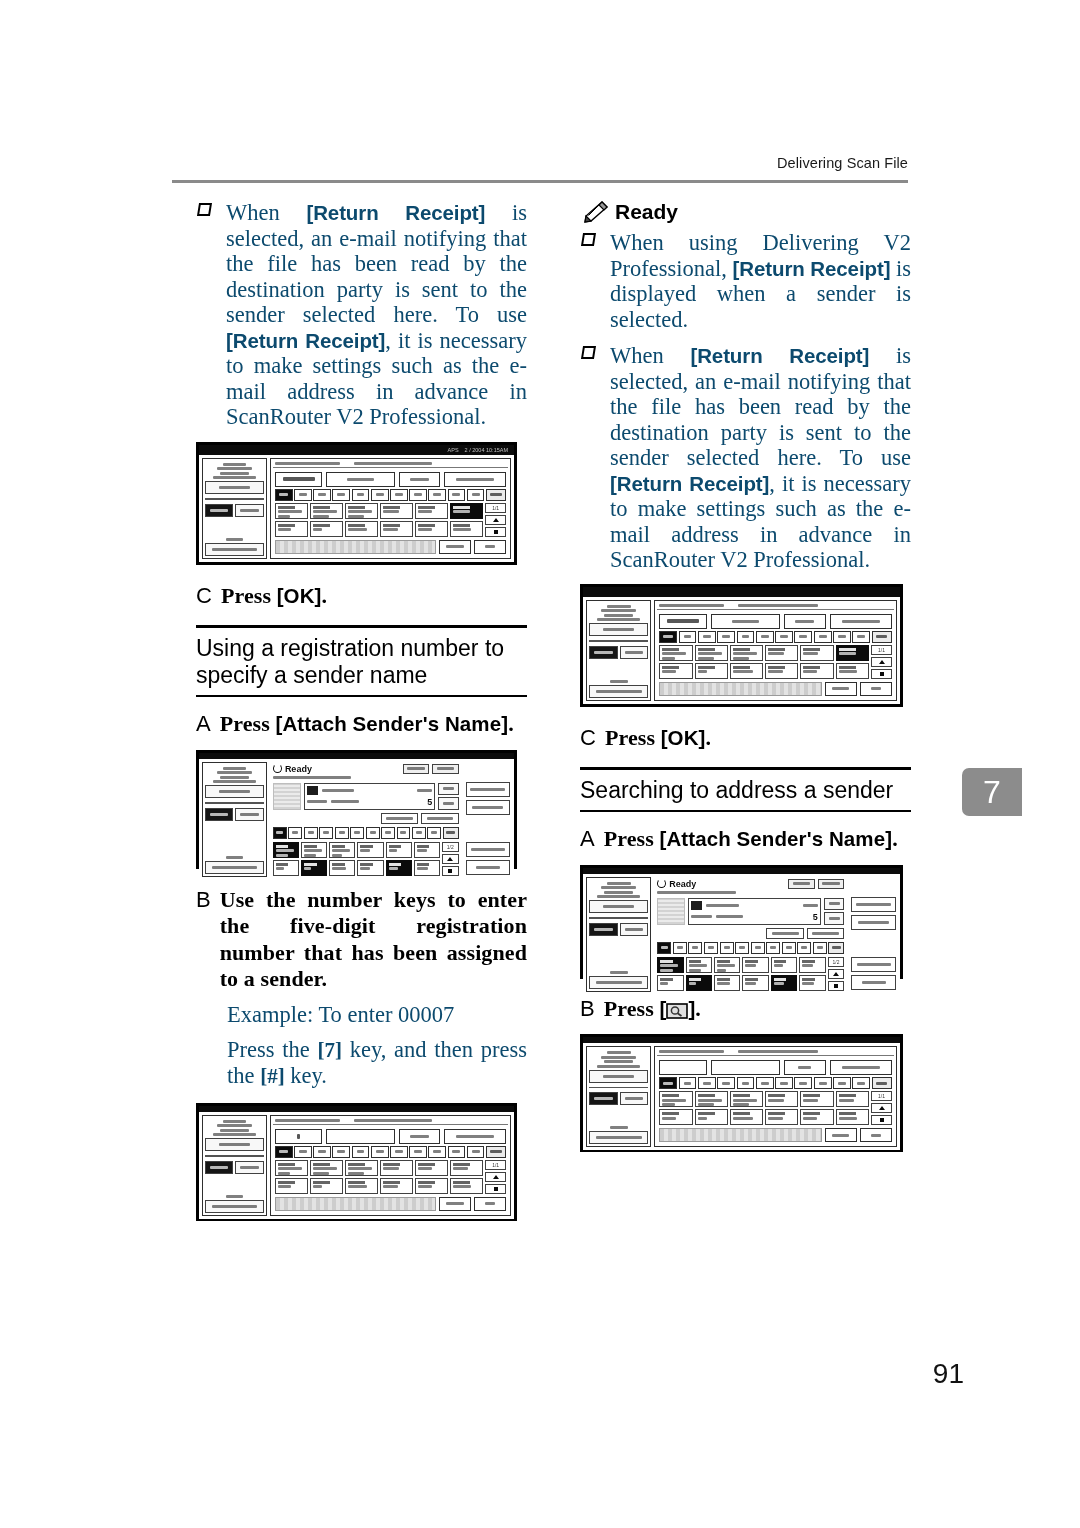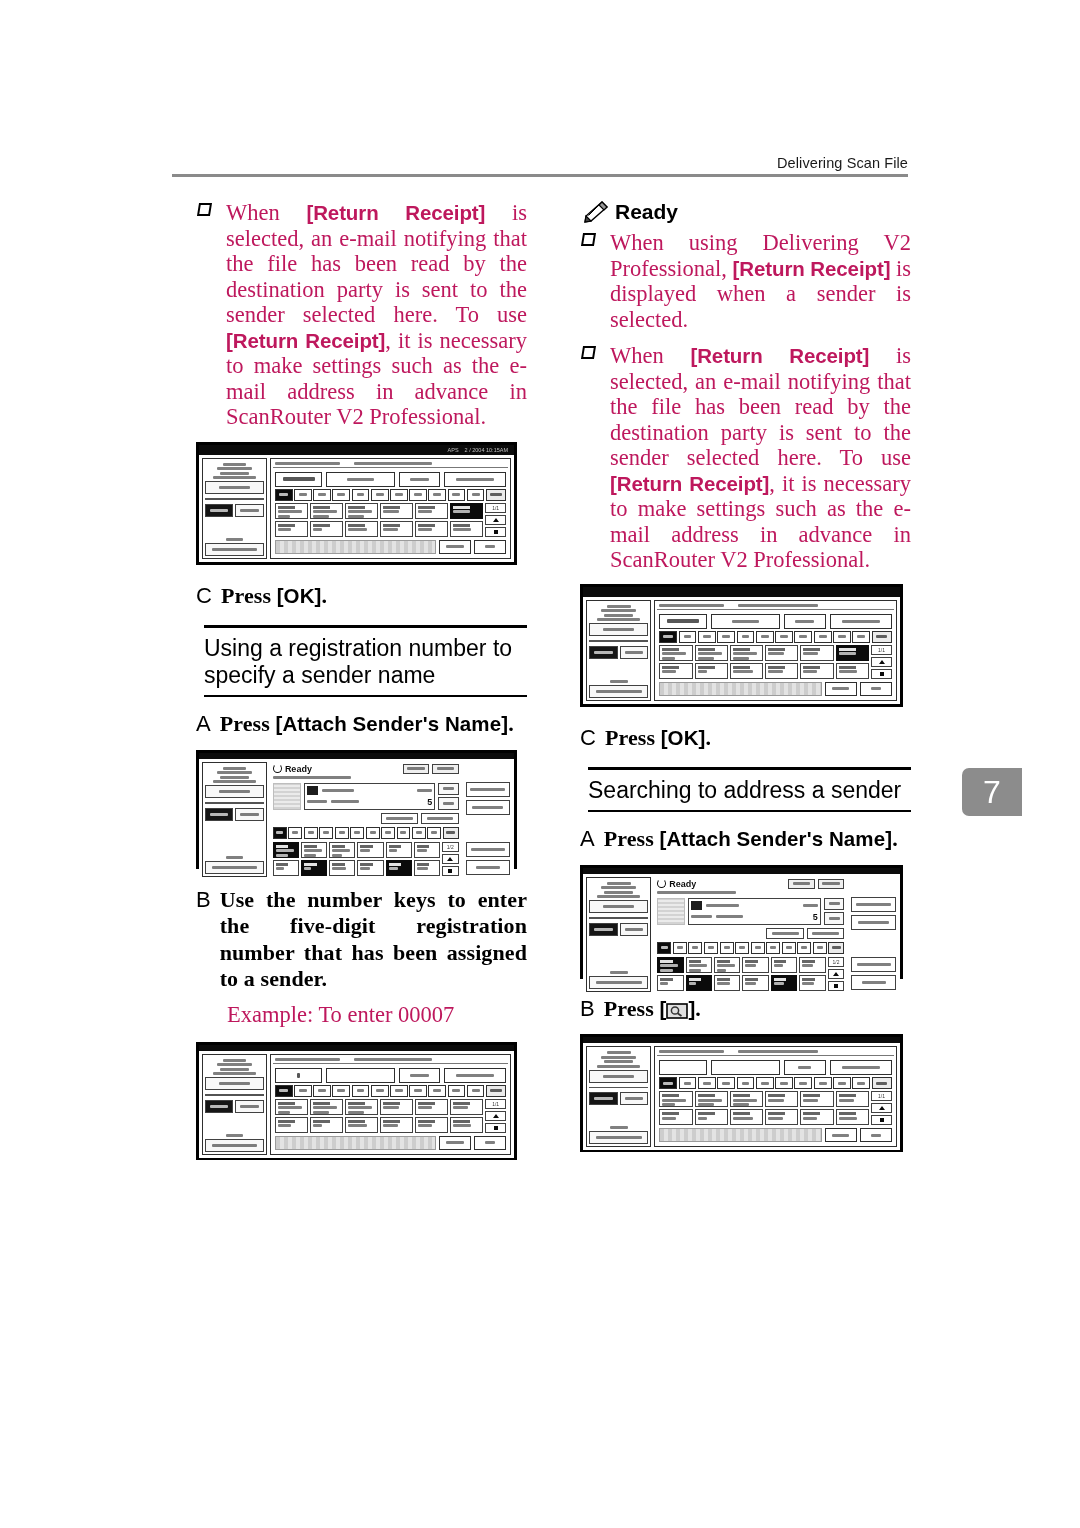--- a/index.html
+++ b/index.html
@@ -29,21 +29,21 @@
     left: 172px;
     top: 155px;
     width: 736px;
   }
   .header-title {
     font-family: "Liberation Sans", sans-serif;
     font-size: 14.5px;
     text-align: right;
     letter-spacing: .1px;
     color: #1a1a1a;
-    padding-bottom: 3px;
+    padding-bottom: 9px;
   }
   .header-rule {
     height: 3px;
     background: #8a8a8a;
     width: 100%;
   }
 
   
   .col {
     position: absolute;
@@ -53,21 +53,21 @@
   .col-left  { left: 196px; }
   .col-right { left: 580px; }
 
   
   .p {
     font-size: 22.5px;
     line-height: 25.5px;
     text-align: justify;
     text-justify: inter-word;
     margin: 0;
-    color: #be185d;
+    color: #0c4a6e;
   }
   .bullet-item {
     position: relative;
     padding-left: 30px;
     margin-bottom: 11px;
   }
   .bullet-item > .glyph {
     position: absolute;
     left: 2px;
     top: 3px;
@@ -131,21 +131,21 @@
     margin: 9px 0 0 31px;
   }
   .keycap {
     font-family: "Liberation Serif", serif;
     font-weight: bold;
     font-size: 21px;
   }
 
   
   .section {
-    margin: 16px 0 0 8px;
+    margin: 16px 0 0 0;
   }
   .section .rule-top,
   .section .rule-bottom {
     height: 2.5px;
     background: #000;
     width: 100%;
   }
   .section-title {
     font-family: "Liberation Sans", sans-serif;
     font-size: 23px;
@@ -892,20 +892,21 @@
           </div>
         </div>
       </div>
     </div>
 
     <div class="step step-block" style="margin-top:18px;">
       <span class="step-letter">B</span>
       <span class="step-text">Use the number keys to enter the five-digit registration number that has been assigned to a sender.</span>
     </div>
     <p class="p sub-p">Example: To enter 00007</p>
+    <p class="p sub-p"><span>Press the </span><span class="keycap">[<span>7</span>]</span><span> key, and then press the </span><span class="keycap">[<span>#</span>]</span><span> key.</span></p>
 
     <div class="fig" style="width:321px;height:118px;margin-top:14px;">
       <div class="fig-inner">
         <div class="fig-statusbar">
           <span class="sb-txt">&nbsp;</span>
         </div>
         <div class="fig-body">
           <div class="rail">
             <div class="rail-lines">
               <div class="blurline" style="width:40%"></div>
@@ -1653,14 +1654,15 @@
         </div>
       </div>
     </div>
 
   </div>
 
   <div class="chapter-tab">
     <span>7</span>
   </div>
 
+  <div class="folio">91</div>
 
 </div>
 
 </body></html>

